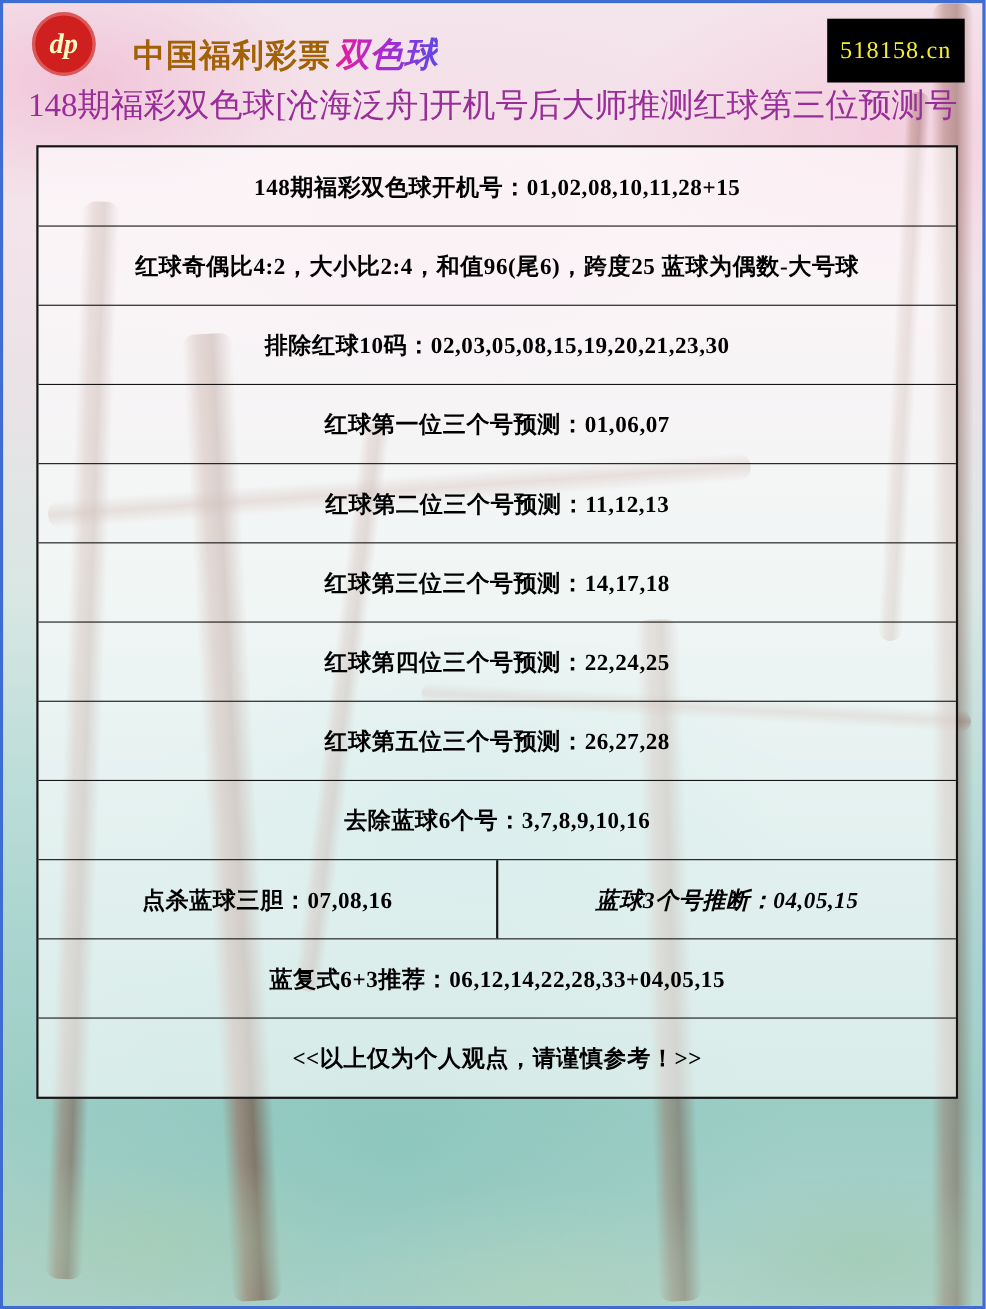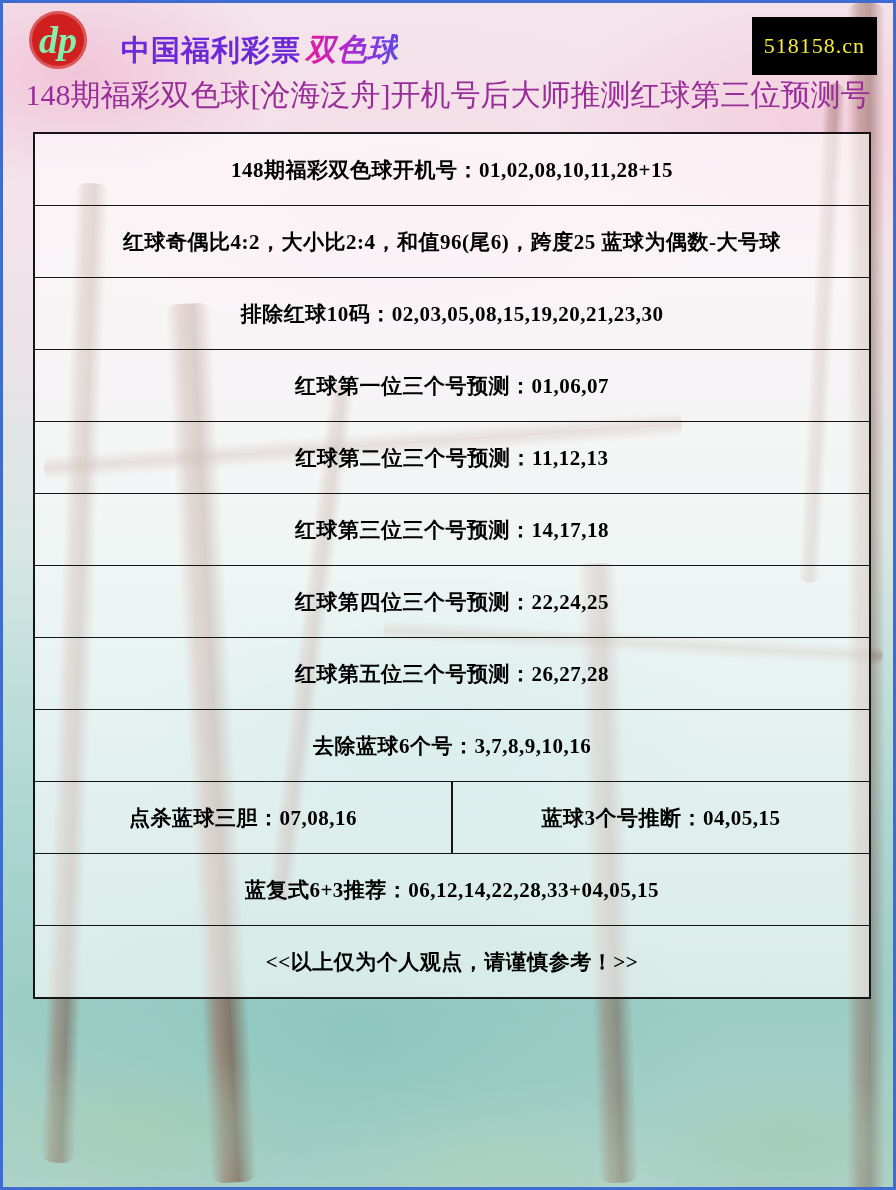--- a/index.html
+++ b/index.html
@@ -46,26 +46,26 @@
     background:
       radial-gradient(ellipse 260px 120px at 15% 80%, rgba(168,205,178,.9), transparent 70%),
       radial-gradient(ellipse 300px 140px at 55% 95%, rgba(178,212,188,.8), transparent 70%),
       radial-gradient(ellipse 240px 110px at 88% 85%, rgba(160,200,172,.8), transparent 70%);
   }
   
   .content{position:relative;z-index:2;}
   .header{position:relative;height:64px;}
   .logo{
     position:absolute;left:26px;top:8px;width:58px;height:58px;border-radius:50%;
-    background:#d01f1f;color:#86efac;display:flex;align-items:center;justify-content:center;
-    font-family:"Liberation Serif",serif;font-weight:bold;font-style:italic;font-size:38px;
+    background:#d01f1f;color:#fef9c3;display:flex;align-items:center;justify-content:center;
+    font-family:"Liberation Serif",serif;font-weight:bold;font-style:italic;font-size:26px;
     box-shadow:inset 0 0 0 3px rgba(255,255,255,.25);
   }
   .brand{position:absolute;left:118px;top:16px;display:flex;align-items:baseline;}
-  .brand-prefix{color:#6d28d9;font-size:29px;font-weight:700;letter-spacing:1px;margin-top:12px;}
+  .brand-prefix{color:#a16207;font-size:29px;font-weight:700;letter-spacing:1px;margin-top:12px;}
   .brand-suffix{color:#b52ac8;font-size:31px;font-weight:700;font-style:italic;margin-left:4px;}
   @supports ((-webkit-background-clip:text) or (background-clip:text)){
     .brand-suffix{
       background:linear-gradient(90deg,#ea1a9c,#a62cd4,#5f47e6);
       -webkit-background-clip:text;background-clip:text;
       -webkit-text-fill-color:transparent;color:#b52ac8;
     }
   }
   .badge{
     position:absolute;right:16px;top:14px;
@@ -91,21 +91,21 @@
     border-bottom:1px solid #151515;
     font-size:21px;font-weight:700;color:#000;
     text-align:right;letter-spacing:.5px;
   }
   .row:last-child{border-bottom:none;}
   .row.split{padding:0;}
   .row.split .cell{
     flex:1 1 50%;height:100%;
     display:flex;align-items:center;justify-content:center;
   }
-  .row.split .cell + .cell{border-left:2px solid #151515;}
+  .row.split .cell + .cell{border-left:2px solid #151515;font-style:italic;}
 </style>
 </head>
 <body>
 
 <div class="page">
 
   <div class="bg"></div>
   <div class="trunk t1"></div>
   <div class="trunk t2"></div>
   <div class="trunk t3"></div>

